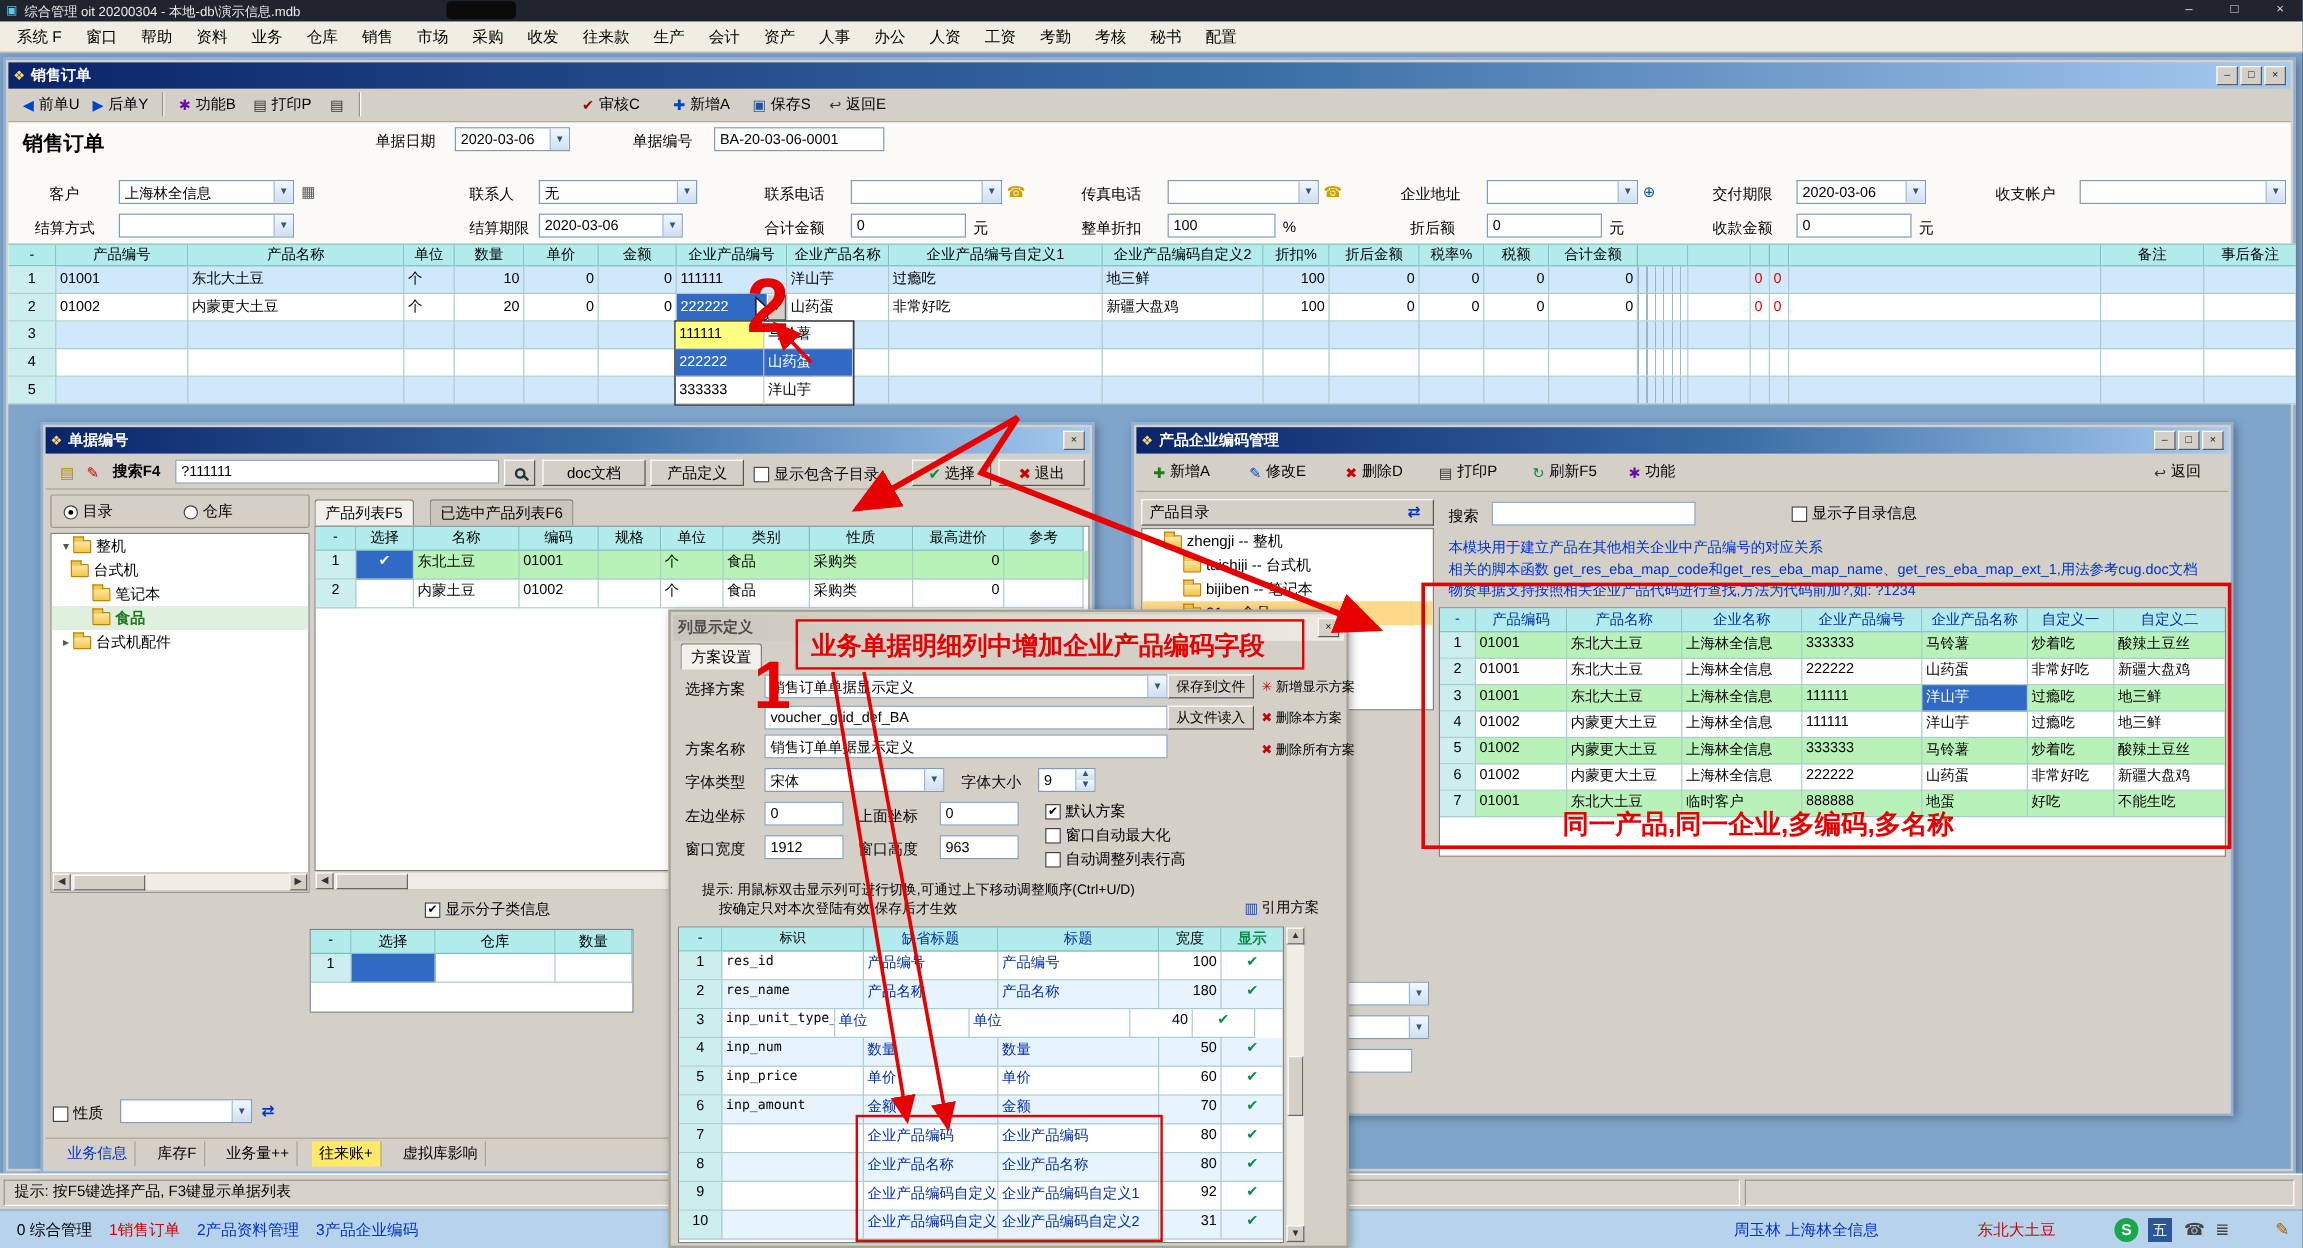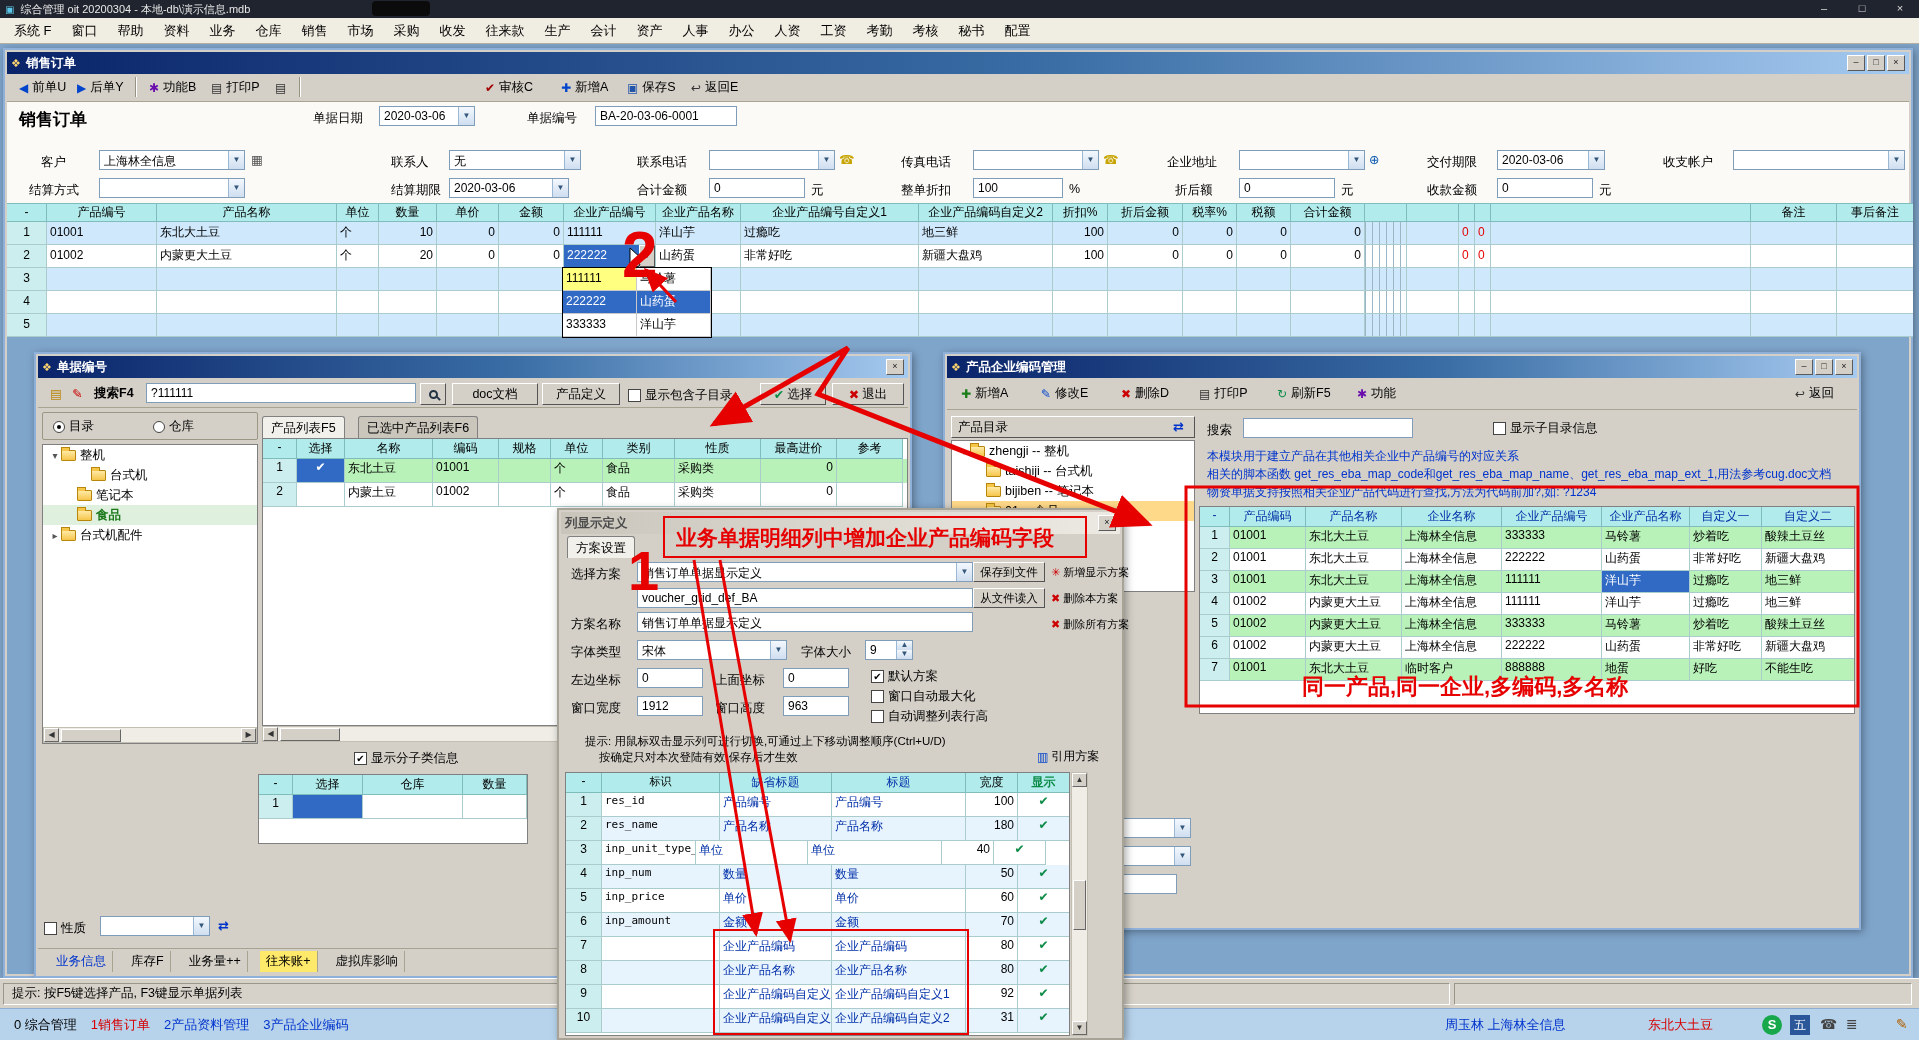--- a/index.html
+++ b/index.html
@@ -653,21 +653,21 @@
           <span class="rdot"></span>
           <span>仓库</span>
         </span>
     </div>
     <div id="sp-tree" class="treebox" style="left:6px;top:90px;width:216px;height:300px;">
         <div class="titem" style="padding-left: 6px;">
           <span class="texp">▾</span>
           <span class="folder"></span>
           <span class="tlabel">整机</span>
         </div>
-        <div class="titem" style="padding-left: 36px;">
+        <div class="titem" style="padding-left: 4px;">
           <span class="texp"></span>
           <span class="folder"></span>
           <span class="tlabel">台式机</span>
         </div>
         <div class="titem" style="padding-left: 22px;">
           <span class="texp"></span>
           <span class="folder"></span>
           <span class="tlabel">笔记本</span>
         </div>
         <div class="titem tsel" style="padding-left: 22px;">

